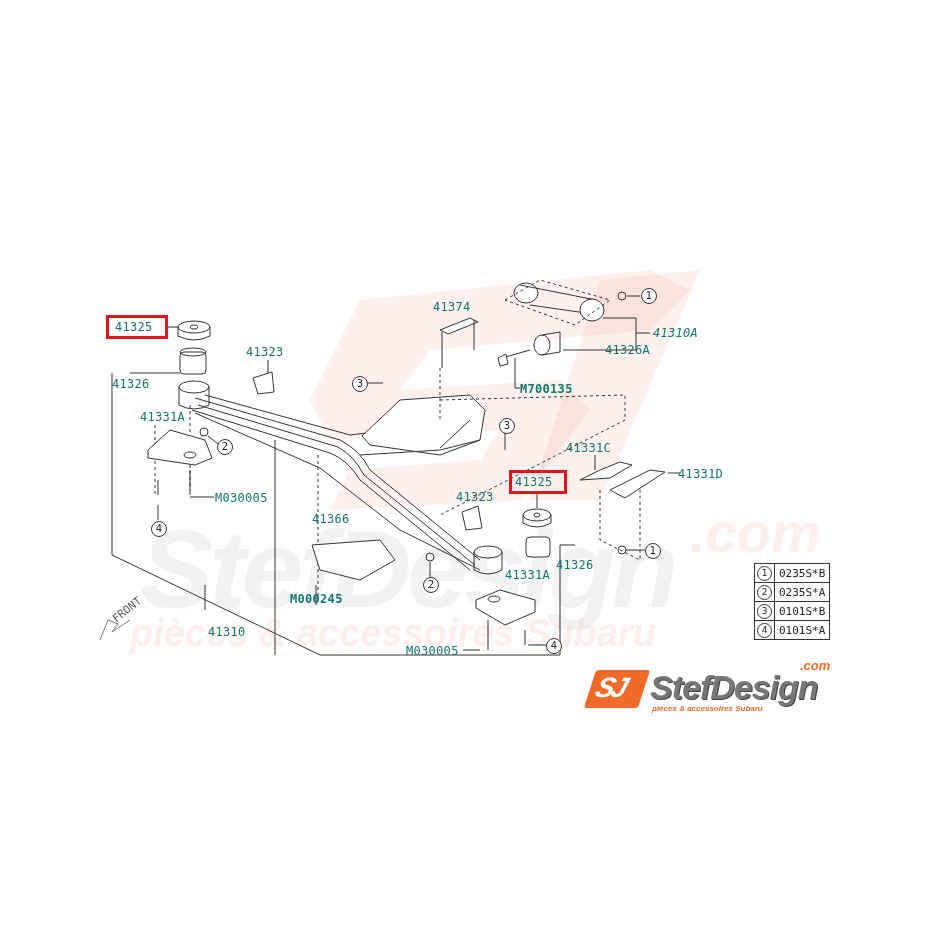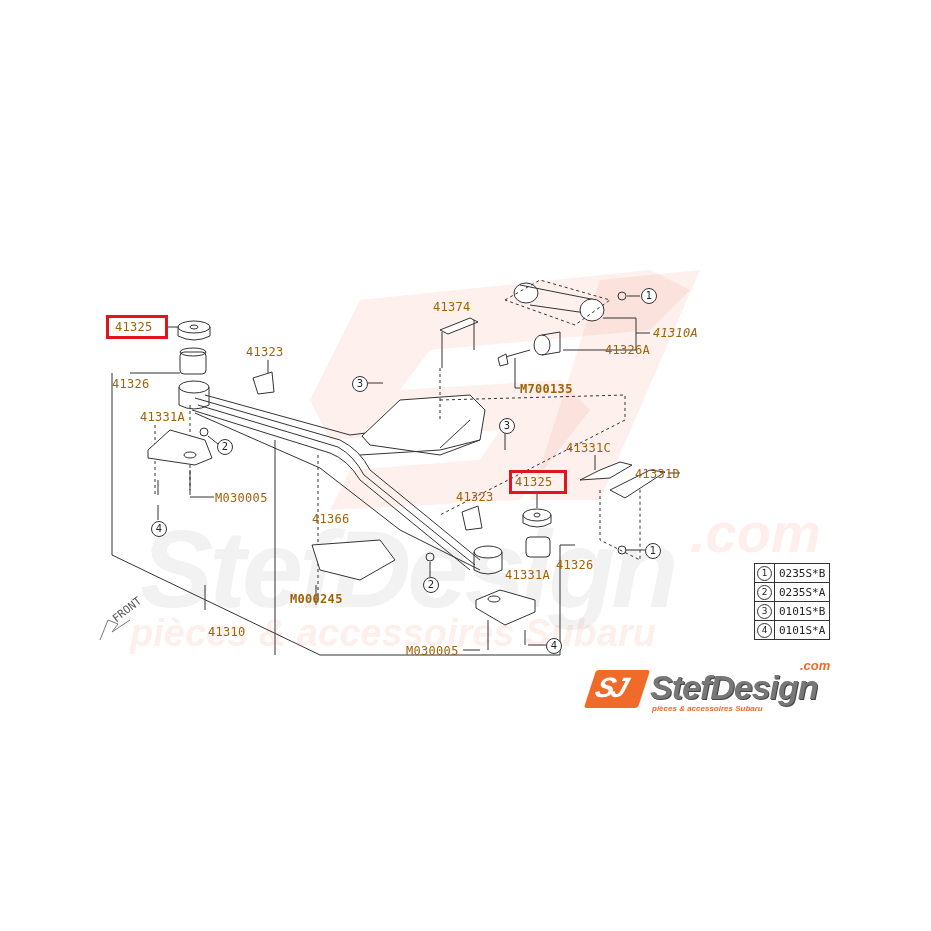--- a/index.html
+++ b/index.html
@@ -1,18 +1,18 @@
 <!DOCTYPE html>
 <html><head>
 <meta charset="utf-8">
 <style>
   html, body { margin:0; padding:0; background:#ffffff; }
   body { width:931px; height:931px; position:relative; overflow:hidden; font-family:"DejaVu Sans Mono", monospace; }
   #diagram { position:absolute; left:0; top:0; width:931px; height:931px; }
-  .lbl { position:absolute; font-family:"DejaVu Sans Mono", monospace; font-size:12px; color:#a16207; letter-spacing:0.3px; line-height:14px; white-space:nowrap; }
+  .lbl { position:absolute; font-family:"DejaVu Sans Mono", monospace; font-size:12px; color:#0f766e; letter-spacing:0.3px; line-height:14px; white-space:nowrap; }
   .hl { position:absolute; border:3px solid #e0151f; box-sizing:border-box; }
   .callout { position:absolute; width:14px; height:14px; border:1px solid #333; border-radius:50%; font-size:10px; line-height:14px; text-align:center; color:#222; font-family:"DejaVu Sans", sans-serif; background:#fff; }
   .legend { position:absolute; left:754px; top:563px; border-collapse:collapse; font-family:"DejaVu Sans Mono", monospace; font-size:11px; }
   .legend td { border:1px solid #333; padding:1px 4px; height:16px; color:#222; }
   .legend td.num { width:14px; text-align:center; padding:1px 2px; }
   .legend .circ { display:inline-block; width:13px; height:13px; border:1px solid #333; border-radius:50%; font-size:9px; line-height:13px; text-align:center; font-family:"DejaVu Sans", sans-serif; }
   .wm-text { position:absolute; font-family:"Liberation Sans", sans-serif; font-style:italic; font-weight:bold; color:rgba(235,120,90,0.12); white-space:nowrap; }
   .wm-grey { position:absolute; font-family:"Liberation Sans", sans-serif; font-style:italic; font-weight:bold; color:rgba(150,150,150,0.12); white-space:nowrap; }
   .logo { position:absolute; left:590px; top:668px; width:260px; height:48px; }
   .logo-badge { position:absolute; left:0; top:2px; width:54px; height:38px; background:#f06a2a; transform:skewX(-18deg); border-radius:3px; }
@@ -146,21 +146,21 @@
   <div class="lbl" style="left:556px;top:558px;">41326</div>
   <div class="lbl" style="left:246px;top:345px;">41323</div>
   <div class="lbl" style="left:456px;top:490px;">41323</div>
   <div class="lbl" style="left:140px;top:410px;">41331A</div>
   <div class="lbl" style="left:505px;top:568px;">41331A</div>
   <div class="lbl" style="left:433px;top:300px;">41374</div>
   <div class="lbl" style="left:653px;top:326px;font-style:italic;">41310A</div>
   <div class="lbl" style="left:569px;top:343px;margin-left:36px;">41326A</div>
   <div class="lbl" style="left:520px;top:382px;font-weight:bold;">M700135</div>
   <div class="lbl" style="left:566px;top:441px;text-align:right;">41331C</div>
-  <div class="lbl" style="left:635px;top:467px;">41331D</div>
+  <div class="lbl" style="left:678px;top:467px;">41331D</div>
   <div class="lbl" style="left:312px;top:512px;">41366</div>
   <div class="lbl" style="left:215px;top:491px;">M030005</div>
   <div class="lbl" style="left:406px;top:644px;">M030005</div>
   <div class="lbl" style="left:290px;top:592px;font-weight:bold;">M000245</div>
   <div class="lbl" style="left:208px;top:625px;">41310</div>
 
   <div class="callout" style="left:641px;top:288px;">1</div>
   <div class="callout" style="left:645px;top:543px;">1</div>
   <div class="callout" style="left:217px;top:439px;">2</div>
   <div class="callout" style="left:423px;top:577px;">2</div>

